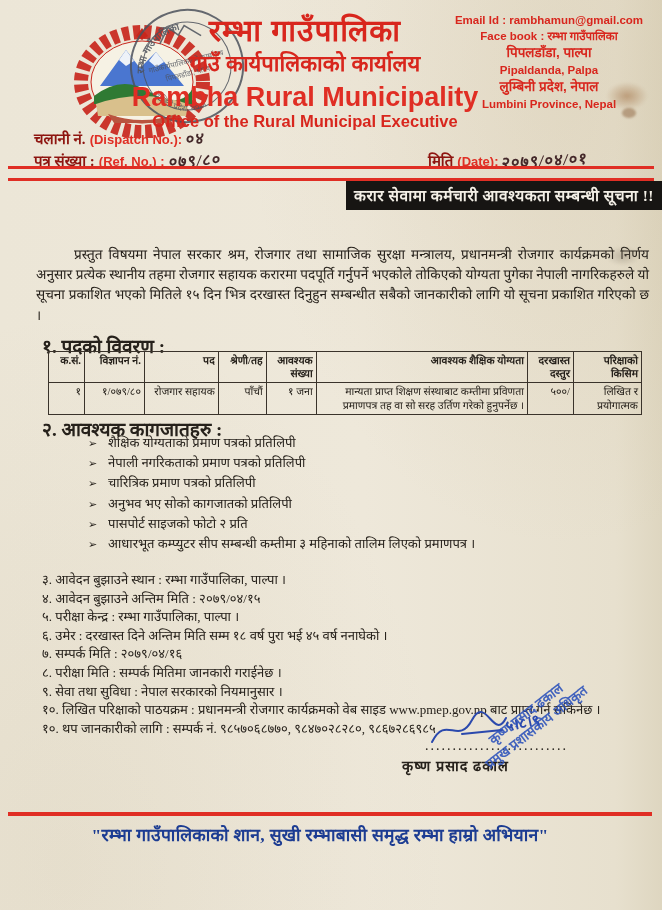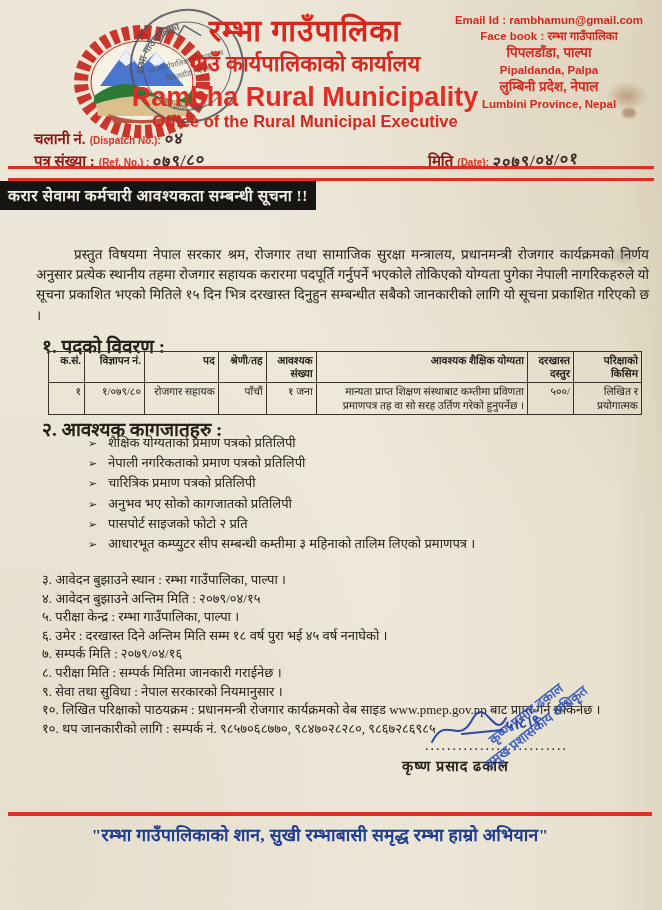--- a/index.html
+++ b/index.html
@@ -16,25 +16,25 @@
   
   .title-block{left:116px;top:14px;width:378px;text-align:center;font-family:"Liberation Sans",sans-serif;}
   .t-np1{font-size:30px;font-weight:bold;color:#d8261d;line-height:34px;letter-spacing:1px;}
   .t-np2{font-size:22px;font-weight:bold;color:#d8261d;line-height:28px;margin-top:2px;}
   .t-en1{font-size:27px;font-weight:bold;color:#e02e24;line-height:30px;margin-top:4px;}
   .t-en2{font-size:16.5px;font-weight:bold;color:#d8261d;line-height:19px;}
   .contact-block{left:440px;top:12px;width:218px;text-align:center;color:#d8261d;font-family:"Liberation Sans",sans-serif;}
   .c-en{font-size:11.5px;font-weight:bold;line-height:16px;}
   .c-np{font-size:13.5px;font-weight:bold;line-height:18px;}
   .meta-label-np{font-size:15px;font-weight:bold;color:#8e1510;text-align:center;}
-  .meta-label-en{font-size:10px;font-weight:bold;color:#e02e24;font-family:"Liberation Sans",sans-serif;}
+  .meta-label-en{font-size:13px;font-weight:bold;color:#e02e24;font-family:"Liberation Sans",sans-serif;}
   .hand{display:inline-block;font-size:16px;font-weight:bold;color:#44282a;transform:skewX(-7deg) rotate(-3deg);letter-spacing:1px;}
   .rule-red{left:8px;top:166px;width:646px;height:9px;border-top:3px solid #e02e24;border-bottom:3px solid #e02e24;}
   
-  .titlebar-wrap{left:0;top:181px;width:662px;text-align:left;}
+  .titlebar-wrap{left:0;top:181px;width:662px;text-align:right;}
   .titlebar{display:inline-block;background:#171513;color:#f3efe6;font-size:15.5px;font-weight:bold;padding:3px 8px 4px 8px;letter-spacing:.5px;}
   .subtitle{left:0;top:209px;width:662px;text-align:center;font-size:15.5px;font-weight:bold;color:#26211b;}
   .para{left:36px;top:245px;width:613px;font-size:13.6px;line-height:20.2px;text-align:justify;text-indent:38px;color:#26211b;}
   .s-head{font-size:19px;font-weight:bold;color:#26211b;}
   .s1h{left:42px;top:333px;}
   .s2h{left:42px;top:416px;}
   
   table.post{left:48px;top:351px;position:absolute;border-collapse:collapse;width:594px;font-size:10.6px;color:#26211b;}
   table.post th, table.post td{border:1px solid #3a332b;padding:2px 3px;vertical-align:top;text-align:right;font-weight:bold;line-height:13px;}
   table.post td{font-weight:normal;line-height:13.5px;}

